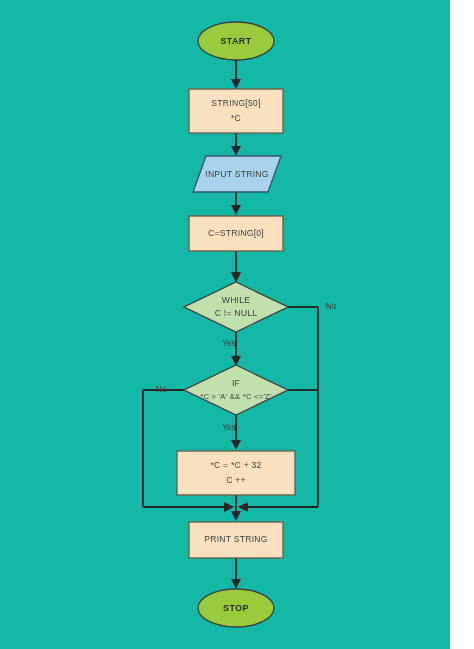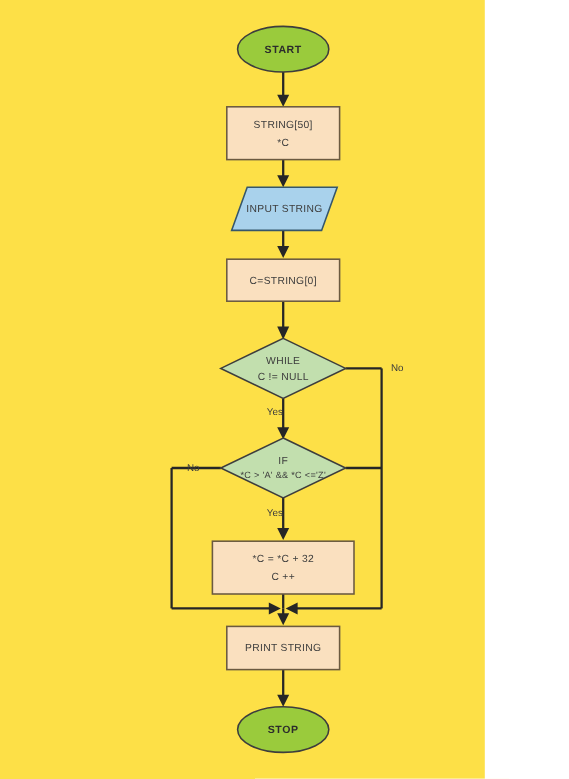--- a/index.html
+++ b/index.html
@@ -8,23 +8,23 @@
     background: #ffffff;
   }
   body {
     width: 474px;
     height: 649px;
     font-family: "Liberation Sans", sans-serif;
     overflow: hidden;
   }
   #flowchart-root {
     position: relative;
-    width: 404px;
+    width: 450px;
     height: 649px;
-    background: #fde047;
+    background: #14b8a6;
   }
   svg.flow-svg {
     display: block;
     width: 474px;
     height: 649px;
   }
   .node-label {
     font-family: "Liberation Sans", sans-serif;
     font-size: 8.6px;
     fill: #3d3d3d;

